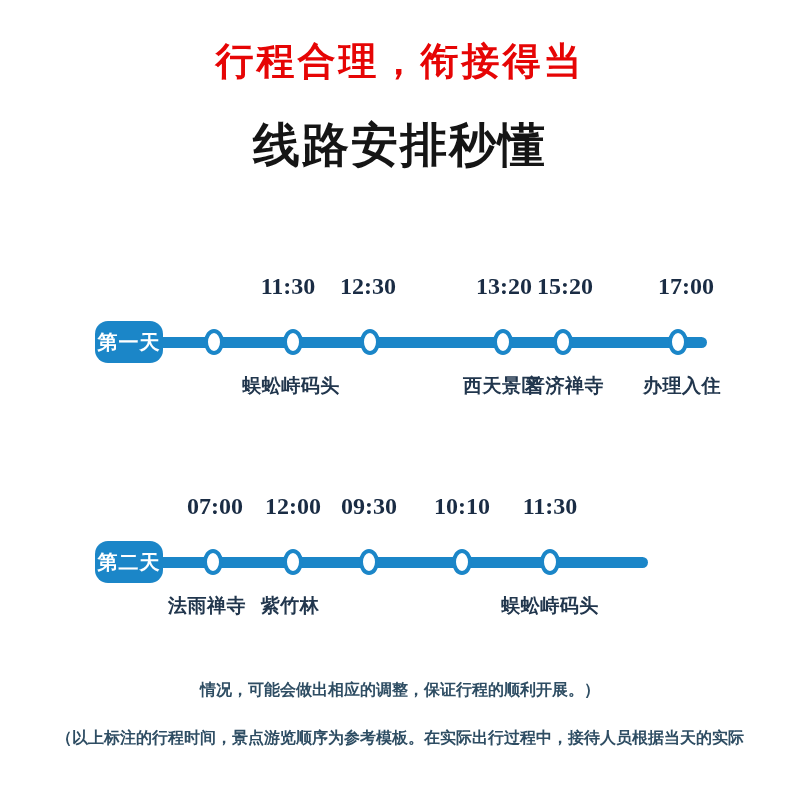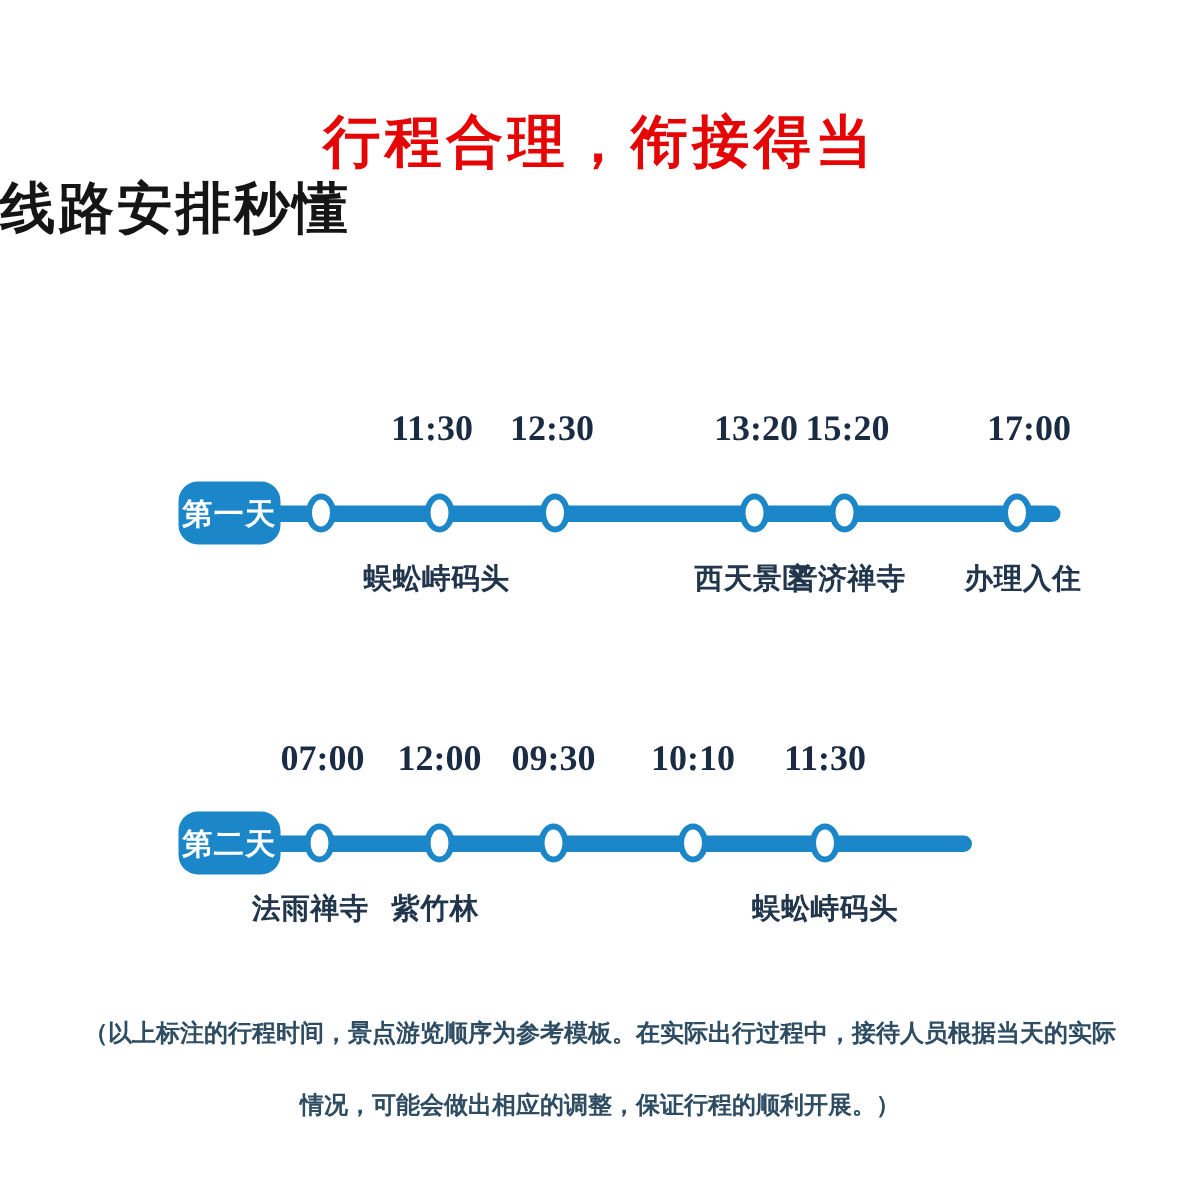--- a/index.html
+++ b/index.html
@@ -6,35 +6,34 @@
   body{
     width:800px;height:800px;position:relative;overflow:hidden;
     background:#ffffff;
     font-family:"Liberation Sans","DejaVu Sans",sans-serif;
   }
   .title{
     position:absolute;top:36px;left:0;width:100%;text-align:center;
     font-family:"DejaVu Serif","Liberation Serif",serif;
     font-weight:700;font-size:38px;letter-spacing:3px;color:var(--red,#e60505);
     white-space:nowrap;
-    margin-top:33px;
   }
   .subtitle{
-    position:absolute;top:114px;left:0;width:100%;
+    position:absolute;top:114px;left:0;width:100%;text-align:center;
     font-family:"DejaVu Serif","Liberation Serif",serif;
-    font-weight:600;font-size:37px;letter-spacing:2px;color:#151515;
+    font-weight:600;font-size:47px;letter-spacing:2px;color:#151515;
     white-space:nowrap;
   }
   .day{position:absolute;left:0;top:0;width:800px;height:800px;pointer-events:none;}
   .pill{
     position:absolute;left:95px;top:calc(var(--cy) - 21px);
     width:68px;height:42px;border-radius:13px;
     background:var(--blue,#1b86c8);
     color:#ffffff;font-size:20px;font-weight:700;letter-spacing:1px;
-    display:flex;align-items:center;justify-content:center;z-index:2;margin-left:24px;
+    display:flex;align-items:center;justify-content:center;z-index:2;
   }
   .tline{
     position:absolute;left:158px;top:calc(var(--cy) - 5px);height:11px;
     background:var(--blue,#1b86c8);border-radius:7px;z-index:1;
   }
   .dot{
     position:absolute;top:calc(var(--cy) - 13px);
     width:12px;height:18px;background:#ffffff;
     border:4px solid var(--blue,#1b86c8);border-radius:50%;
     transform:translateX(-50%);z-index:3;
@@ -100,15 +99,15 @@
   <span class="time" style="left:369px">09:30</span>
   <span class="time" style="left:462px">10:10</span>
   <span class="time" style="left:550px">11:30</span>
 
   <span class="sname" style="left:207px">法雨禅寺</span>
   <span class="sname" style="left:290px">紫竹林</span>
   <span class="sname" style="left:550px">蜈蚣峙码头</span>
 </section>
 
 <div class="note">
+  <div>情况，可能会做出相应的调整，保证行程的顺利开展。）</div>
   <div>（以上标注的行程时间，景点游览顺序为参考模板。在实际出行过程中，接待人员根据当天的实际</div>
-  <div>情况，可能会做出相应的调整，保证行程的顺利开展。）</div>
 </div>
 
 </body></html>

